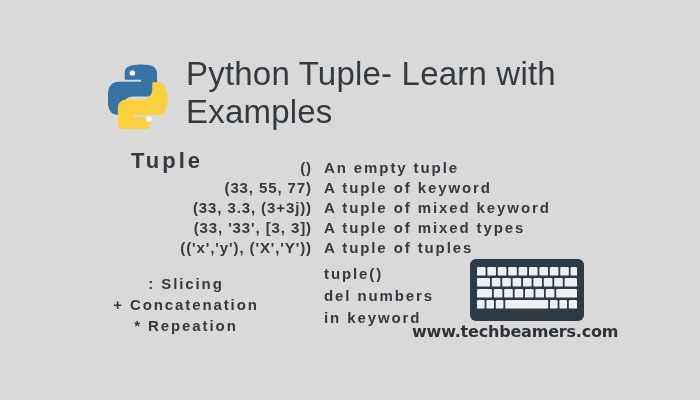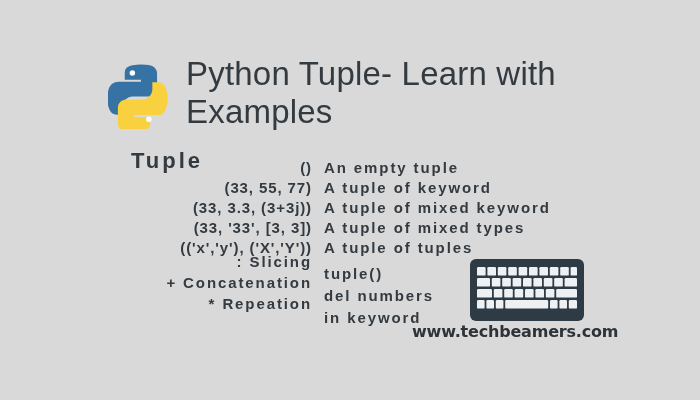--- a/index.html
+++ b/index.html
@@ -85,23 +85,23 @@
     font-weight: bold;
     letter-spacing: 1.9px;
     color: #333a40;
     white-space: nowrap;
   }
 
   
   .operators {
     position: absolute;
     left: 60px;
-    top: 251px;
+    top: 273px;
     width: 252px;
-    text-align: right;
+    text-align: center;
   }
   .op-line {
     font-size: 15px;
     line-height: 21px;
     font-weight: bold;
     letter-spacing: 1.9px;
     color: #333a40;
     white-space: nowrap;
   }
 

